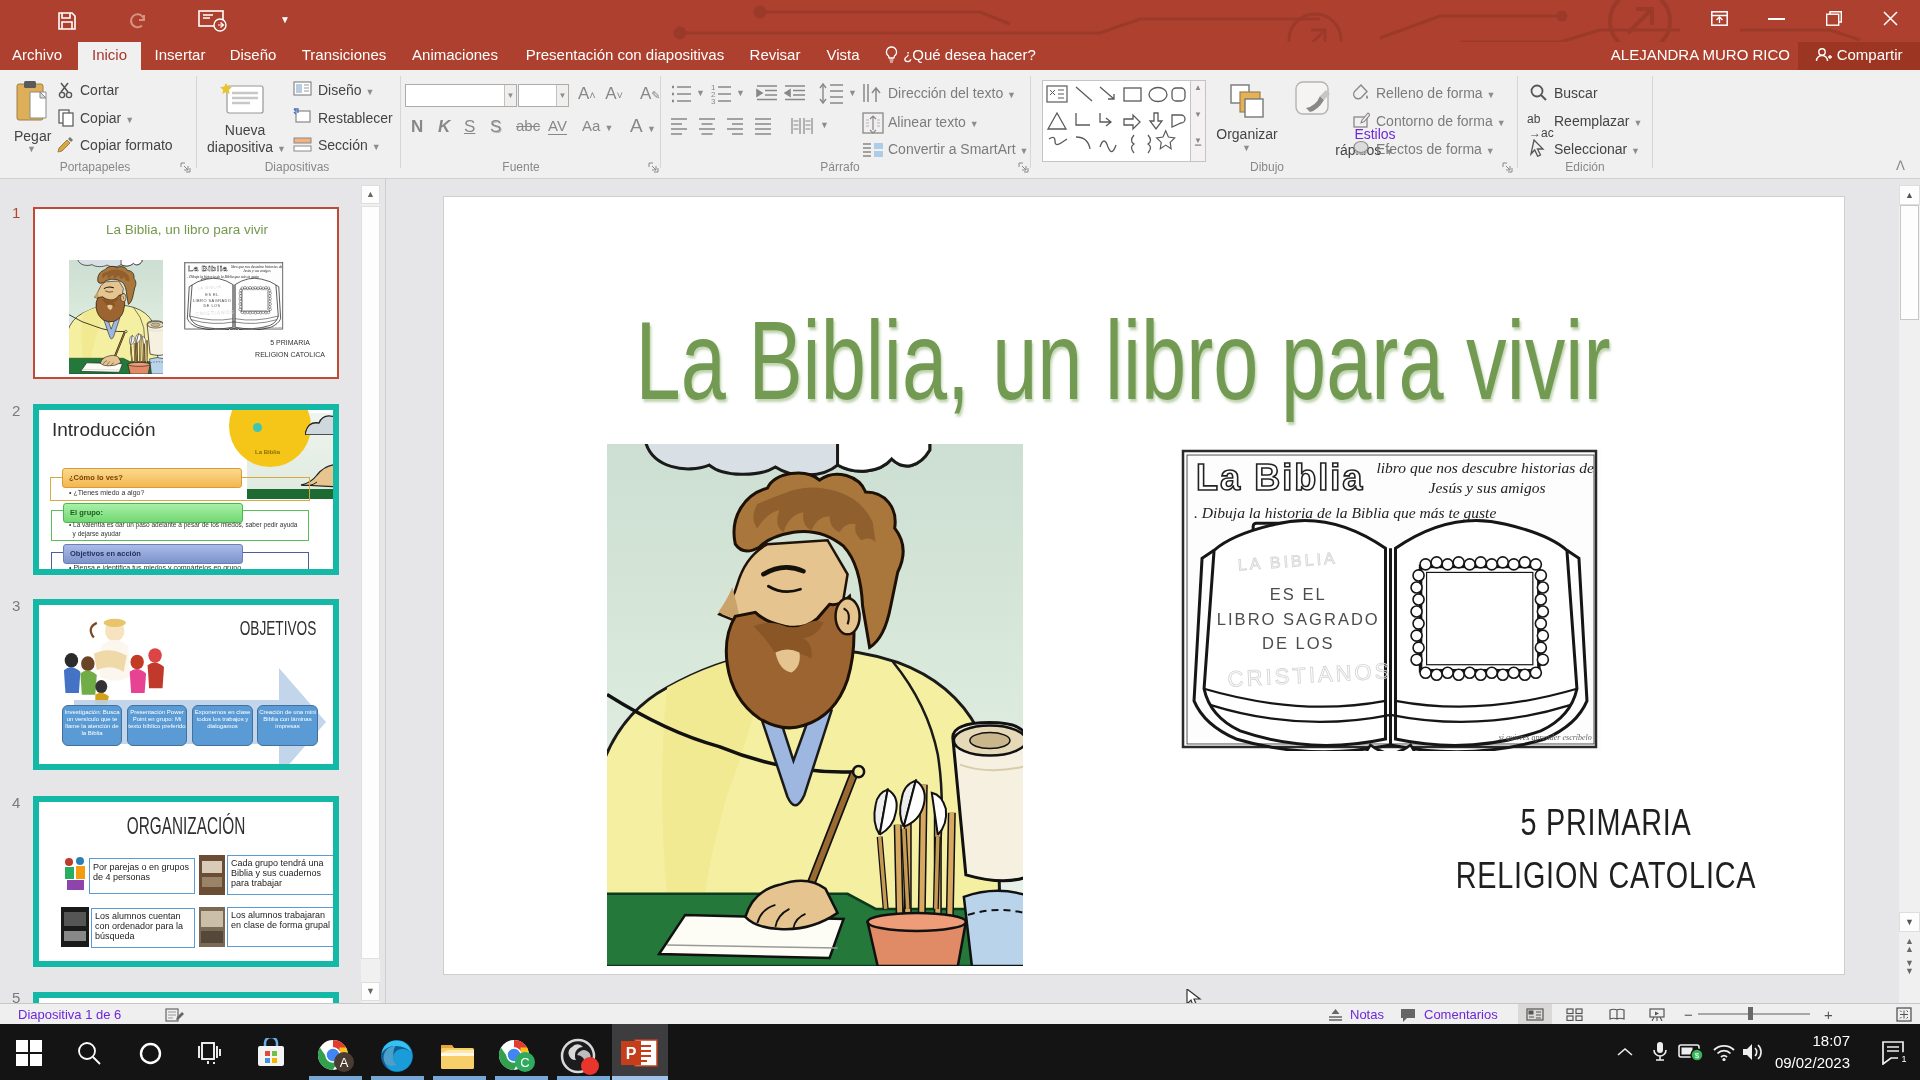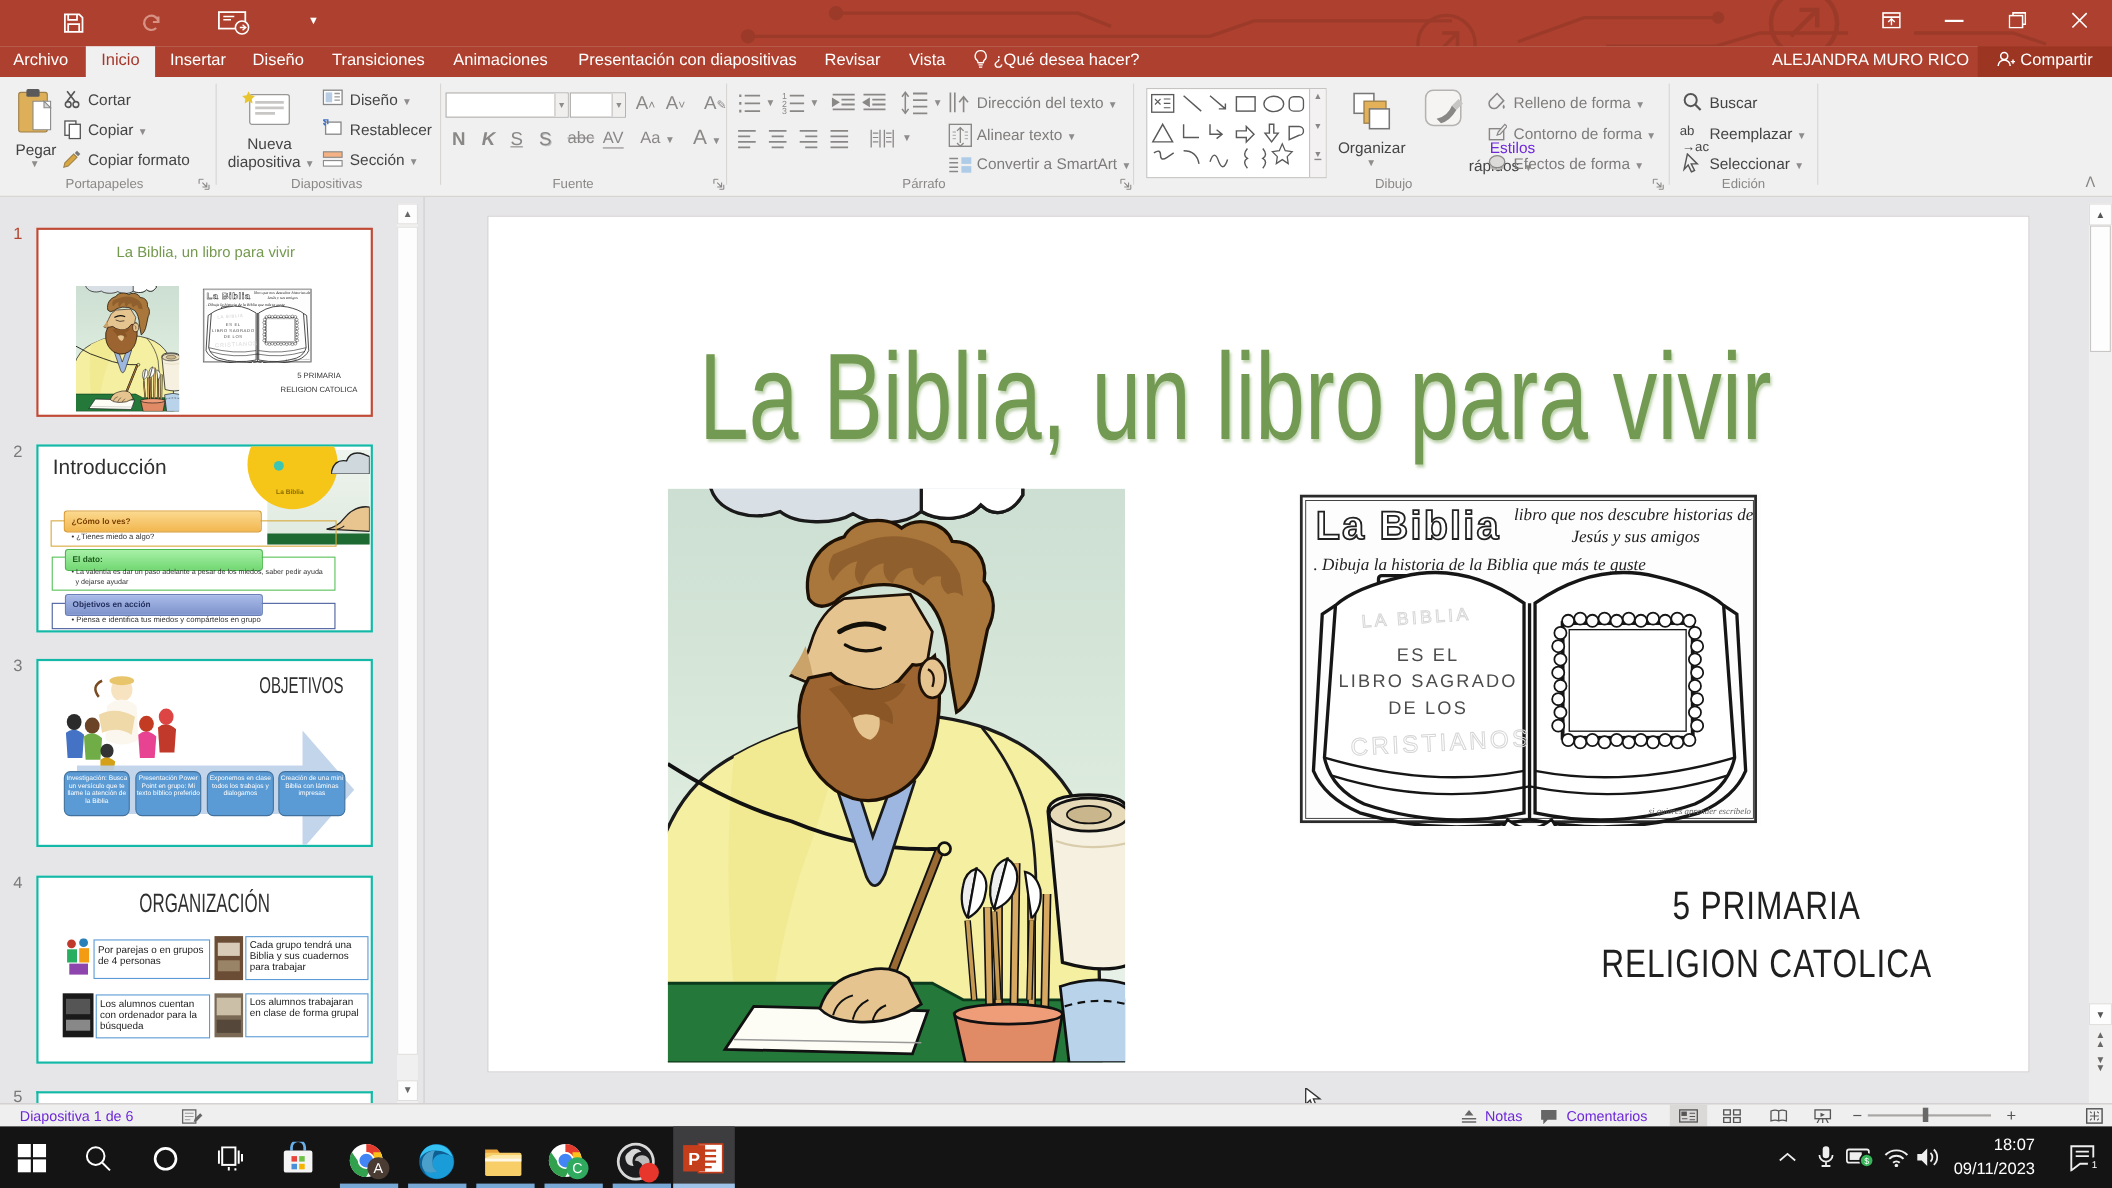--- a/index.html
+++ b/index.html
@@ -9,21 +9,21 @@
 #tabrow{position:absolute;left:0;top:42px;width:1920px;height:28px;background:#ad402e}
 .tab{position:absolute;top:0;height:28px;line-height:26px;color:#fff;font-size:15px;text-align:center}
 #ribbon{position:absolute;left:0;top:70px;width:1920px;height:109px;background:#f1f0f1;border-bottom:1px solid #d2cfcd}
 .gdiv{position:absolute;top:6px;width:1px;height:92px;background:#d8d5d3}
 .gl{position:absolute;font-size:12px;color:#8a8886}
 .rtx{position:absolute;font-size:14px;color:#7e7c7a;white-space:nowrap}
 .rtxd{position:absolute;font-size:14px;color:#444;white-space:nowrap}
 .dd{color:#8f8d8b;font-size:9px}
 #workspace{position:absolute;left:0;top:179px;width:1920px;height:824px;background:#e6e5e7}
 #thumbpanel{position:absolute;left:0;top:0;width:386px;height:824px;background:#e6e5e7;border-right:1px solid #cfcdcc}
-.thumb{position:absolute;left:33px;width:306px;height:171px;background:#fff;border:2px solid #14b8a6;overflow:hidden}
+.thumb{position:absolute;left:33px;width:306px;height:171px;background:#fff;border:6px solid #14b8a6;overflow:hidden}
 .tnum{position:absolute;left:12px;font-size:15px;color:#7a7a7a}
 #slide{position:absolute;left:443px;top:17px;width:1402px;height:779px;background:#fff;border:1px solid #d0cecd;overflow:hidden}
 #statusbar{position:absolute;left:0;top:1003px;width:1920px;height:21px;background:#f0efef;border-top:1px solid #c9c7c6;font-size:13px;color:#585858}
 #taskbar{position:absolute;left:0;top:1024px;width:1920px;height:56px;background:#141415}
 .sb{font-size:13px;color:#6d28d9;position:absolute;top:3px}
 .tbu{position:absolute;top:52px;height:4px;background:#77a7d4}
 svg{display:block}
 .scrolltrack{background:#f1f0f0}
 </style>
 </head>
@@ -507,21 +507,21 @@
     <svg class="abs" style="left:58px;top:0" width="35" height="22" viewBox="0 0 35 22">
           <path d="M0 22 Q2 8 14 10 Q18 0 30 4 L35 6 L35 22 Z" fill="#cfd8dd" stroke="#222" stroke-width="1.3"></path>
         </svg>
   </div>
   <div class="abs" style="left:11px;top:67px;width:260px;height:24px;border:1px solid #d8a93c"></div>
   <div class="abs" style="left:23px;top:58px;width:180px;height:20px;background:linear-gradient(180deg,#fbd98f,#f2b750);border:1px solid #d99b33;border-radius:3px"></div>
   <div class="abs" style="left:30px;top:63px;font-size:7.5px;color:#7b3f00;font-weight:bold">¿Cómo lo ves?</div>
   <div class="abs" style="left:30px;top:79px;font-size:7px;color:#333">• ¿Tienes miedo a algo?</div>
   <div class="abs" style="left:12px;top:100px;width:258px;height:31px;border:1px solid #57c157"></div>
   <div class="abs" style="left:24px;top:93px;width:180px;height:20px;background:linear-gradient(180deg,#a8f0a8,#72d872);border:1px solid #4db84d;border-radius:3px"></div>
-  <div class="abs" style="left:31px;top:98px;font-size:7.5px;color:#1d5c1d;font-weight:bold">El dato:</div>
+  <div class="abs" style="left:31px;top:98px;font-size:7.5px;color:#1d5c1d;font-weight:bold">El grupo:</div>
   <div class="abs" style="left:30px;top:110px;font-size:6.5px;color:#333;width:252px;line-height:9px">• La valentía es dar un paso adelante a pesar de los miedos, saber pedir ayuda<br>&nbsp;&nbsp;y dejarse ayudar</div>
   <div class="abs" style="left:12px;top:142px;width:258px;height:24px;border:1px solid #4a5f9e"></div>
   <div class="abs" style="left:24px;top:134px;width:180px;height:20px;background:linear-gradient(180deg,#aabbe8,#7e93cc);border:1px solid #6a7fb8;border-radius:3px"></div>
   <div class="abs" style="left:31px;top:139px;font-size:7.5px;color:#24305e;font-weight:bold">Objetivos en acción</div>
   <div class="abs" style="left:30px;top:154px;font-size:7px;color:#333">• Piensa e identifica tus miedos y compártelos en grupo</div>
 </div>
 
 <div class="thumb" style="top:420px">
   <div class="abs" style="left:139px;top:11px;width:200px;text-align:center;font-size:21px;color:#2f2f2f;transform:scaleX(0.65)">OBJETIVOS</div>
   <svg class="abs" style="left:10px;top:8px" width="124" height="94" viewBox="0 0 166 115" preserveAspectRatio="none">
@@ -771,20 +771,20 @@
     </svg>
 <svg class="abs" style="left:1712px;top:20px" width="24" height="17" viewBox="0 0 24 17">
       <path d="M2 6 a14 14 0 0 1 20 0 M5.5 9.5 a9 9 0 0 1 13 0 M9 13 a4.5 4.5 0 0 1 6 0" fill="none" stroke="#eee" stroke-width="1.8"></path>
       <circle cx="12" cy="15.5" r="1.6" fill="#eee"></circle>
     </svg>
 <svg class="abs" style="left:1742px;top:18px" width="24" height="20" viewBox="0 0 24 20">
       <path d="M1 7 h4 l5 -5 v16 l-5 -5 h-4 z" fill="#eee"></path>
       <path d="M13 6 a5.5 5.5 0 0 1 0 8 M16 3 a9.5 9.5 0 0 1 0 14" fill="none" stroke="#eee" stroke-width="1.6"></path>
     </svg>
 <div class="abs" style="left:1766px;top:8px;width:84px;text-align:right;color:#fff;font-size:15px">18:07</div>
-<div class="abs" style="left:1766px;top:30px;width:84px;text-align:right;color:#fff;font-size:15px">09/11/2023</div>
+<div class="abs" style="left:1766px;top:30px;width:84px;text-align:right;color:#fff;font-size:15px">09/02/2023</div>
 <svg class="abs" style="left:1880px;top:17px" width="30" height="24" viewBox="0 0 30 24">
       <path d="M3 1 h20 v16 h-12 l-8 6 z" fill="none" stroke="#eee" stroke-width="1.7"></path>
       <path d="M7 6 h12 M7 10 h12" stroke="#eee" stroke-width="1.5"></path>
       <circle cx="24" cy="17" r="6" fill="#141415"></circle>
       <text x="24" y="20.5" font-size="9" fill="#fff" text-anchor="middle" font-family="Liberation Sans">1</text>
     </svg>
 </div>
 
 </body></html>

